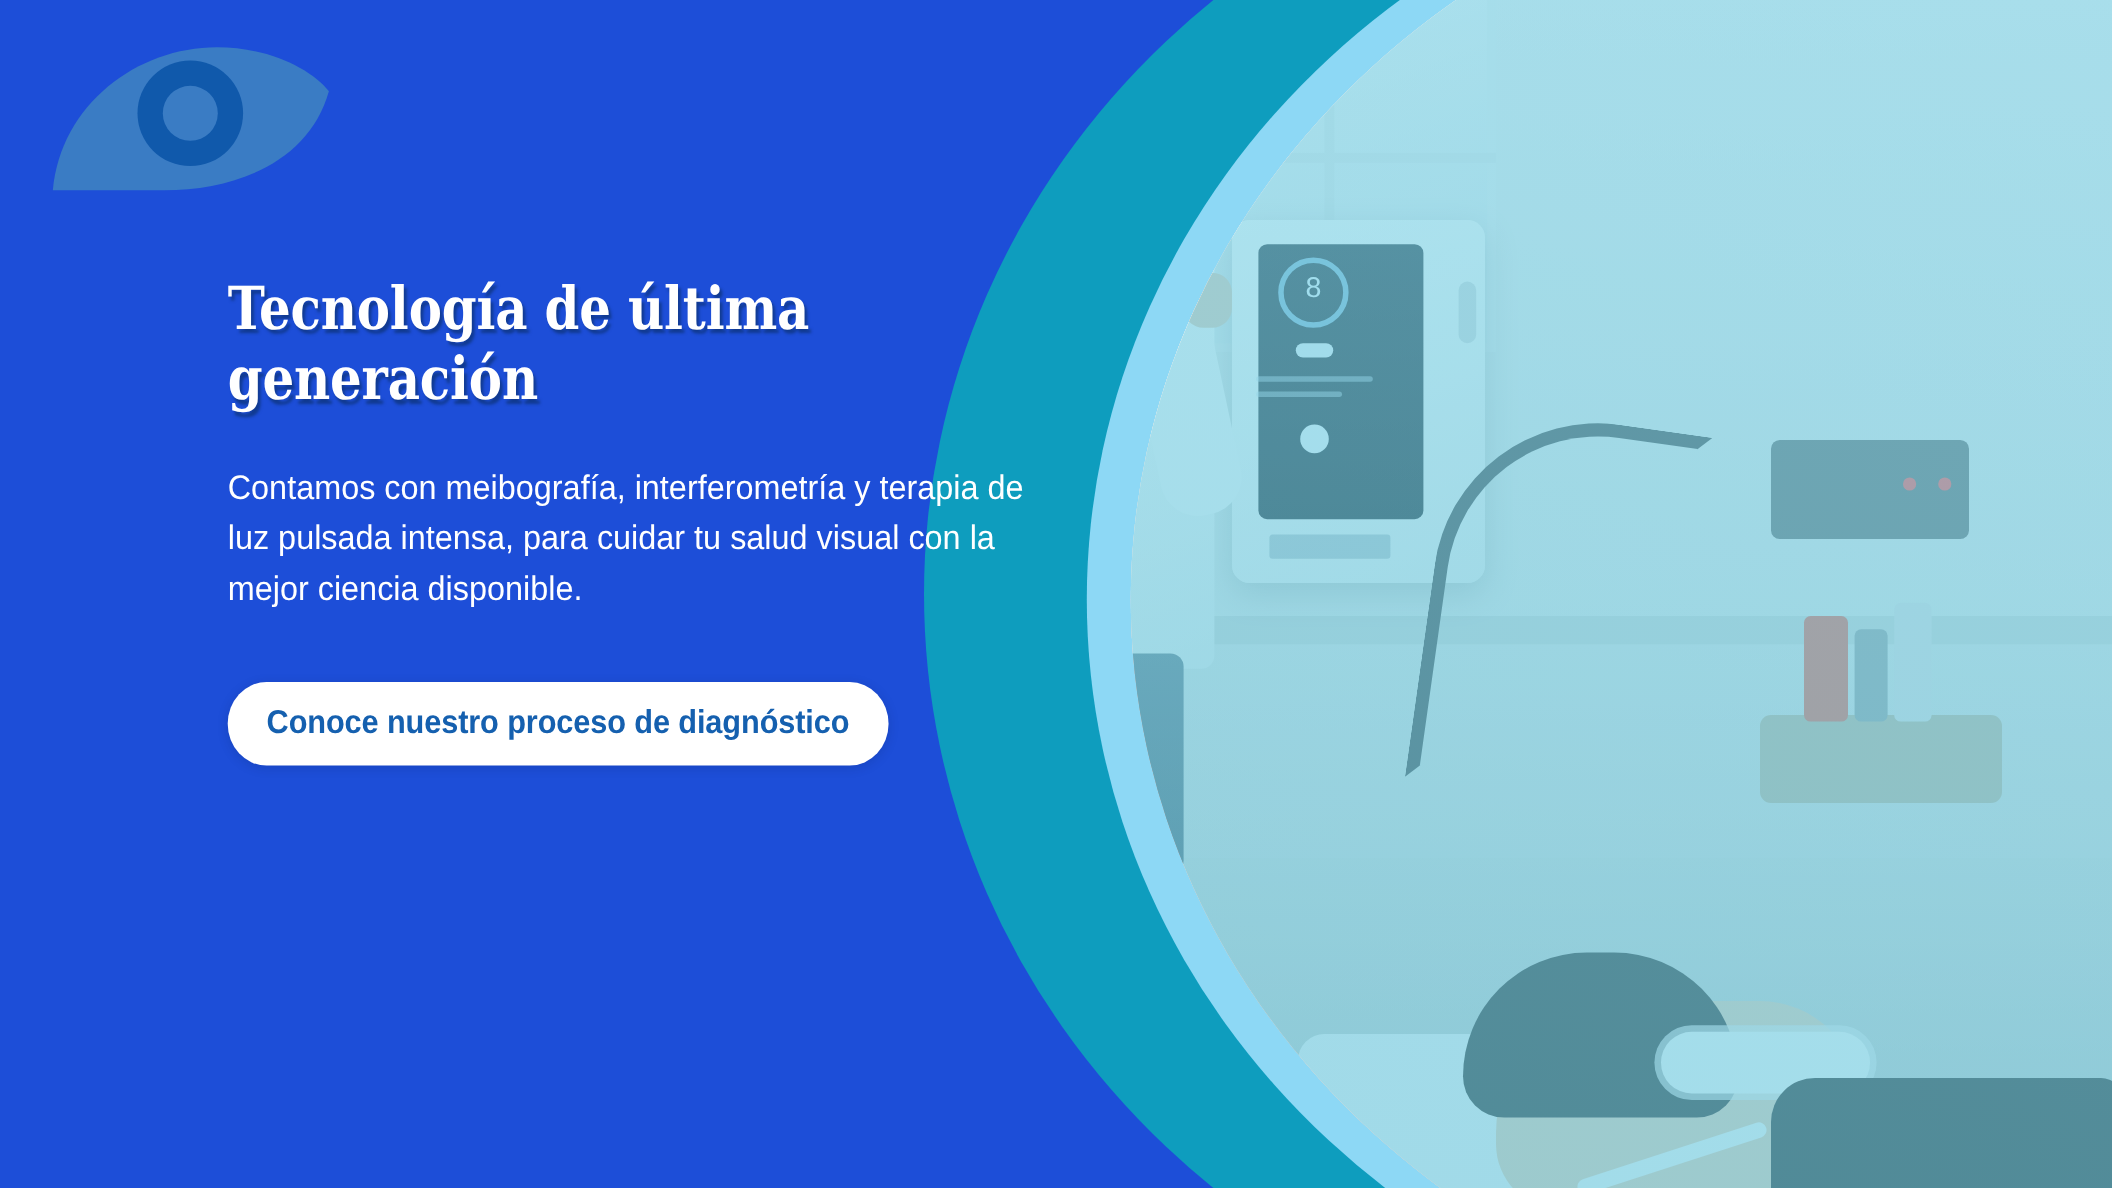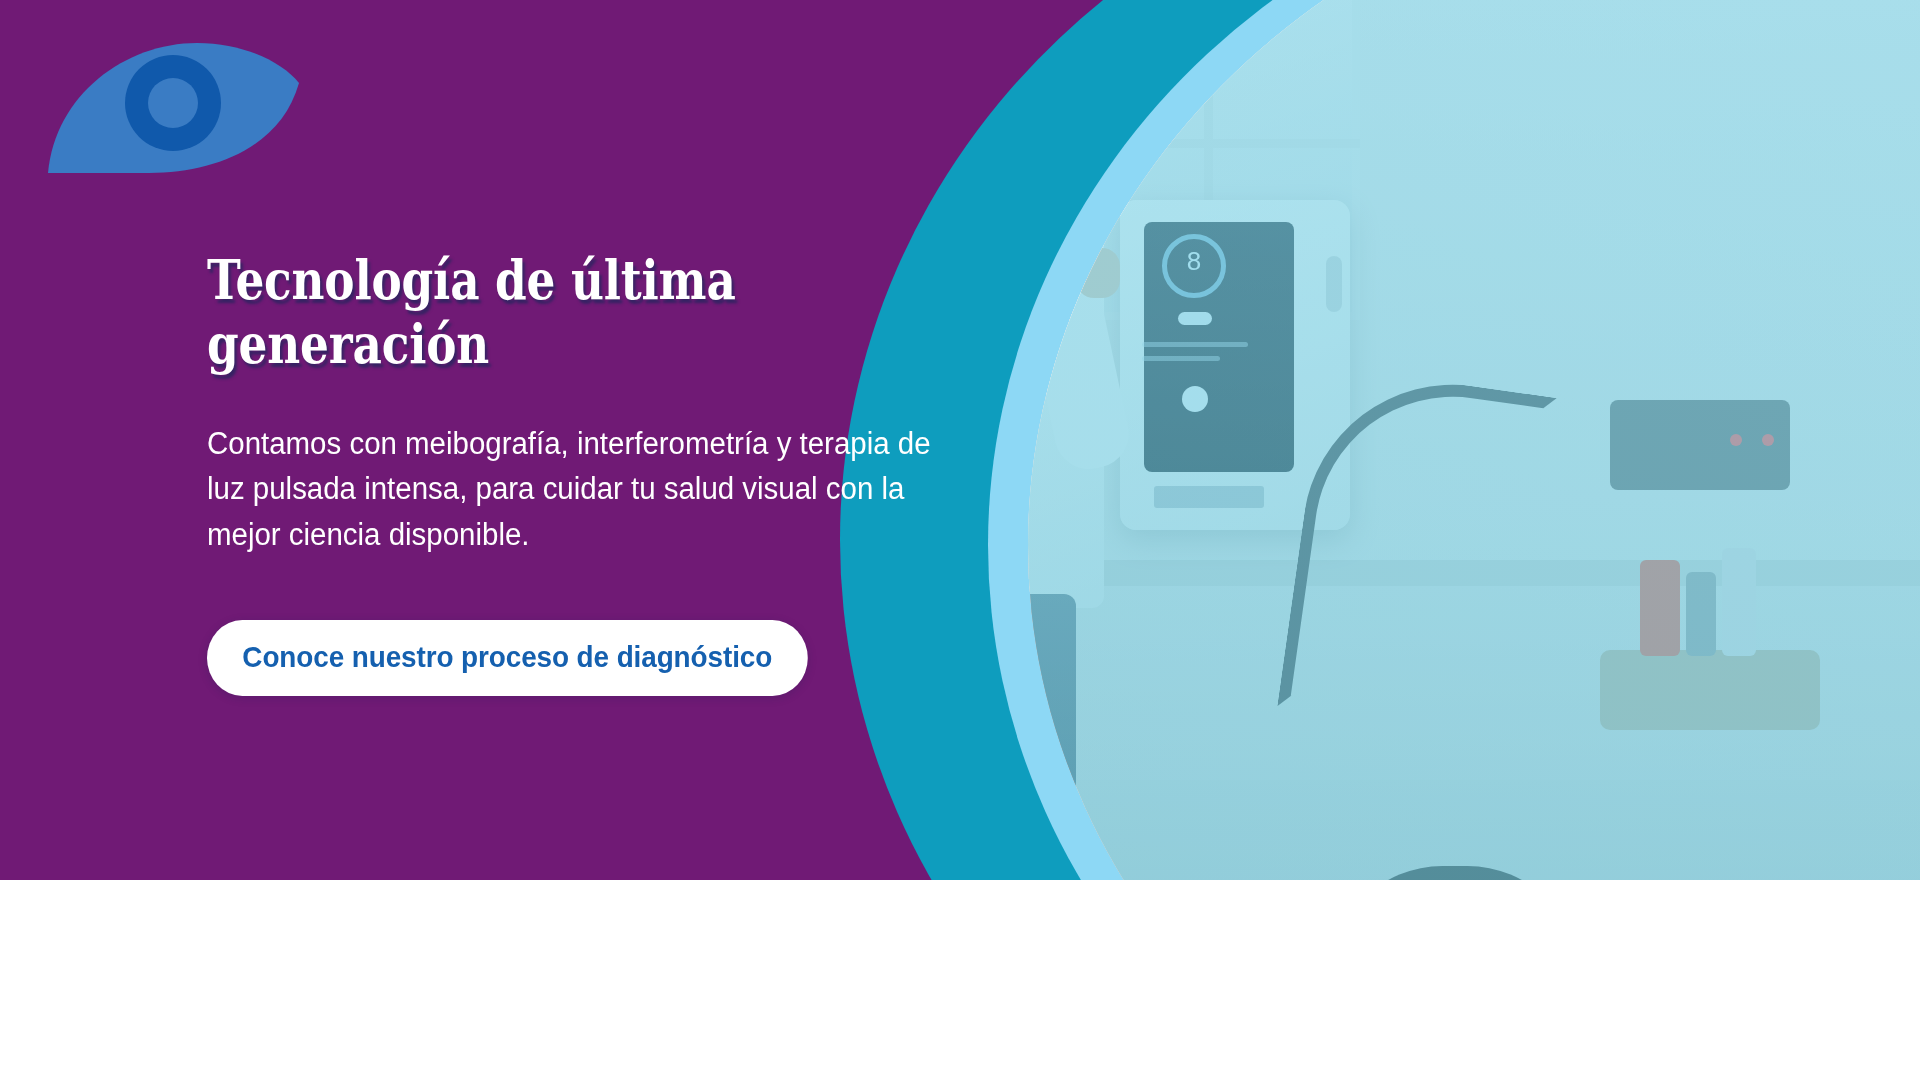--- a/index.html
+++ b/index.html
@@ -8,23 +8,23 @@
     padding: 0;
     background: #ffffff;
   }
   body {
     font-family: "Liberation Sans", sans-serif;
   }
 
   .stage {
     position: relative;
     width: 1920px;
-    height: 880px;
+    height: 1080px;
     overflow: hidden;
-    background: #701a75;
+    background: #1d4ed8;
   }
 
   
   .right-art {
     position: absolute;
     top: 0;
     right: 0;
     width: 1160px;
     height: 1080px;
     overflow: hidden;

